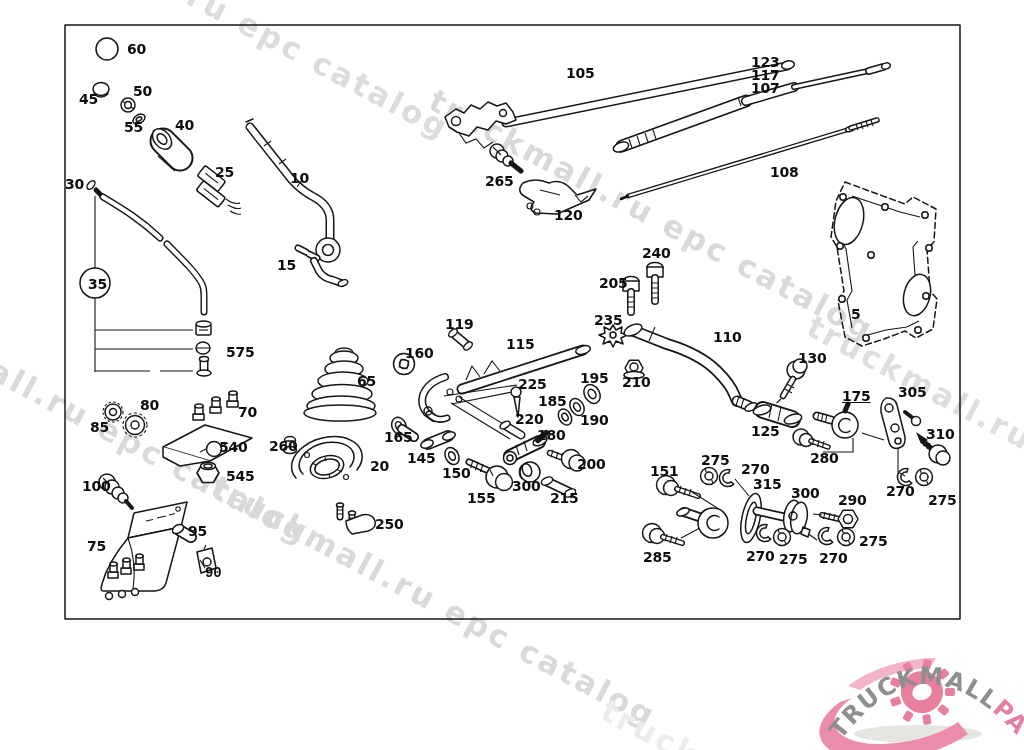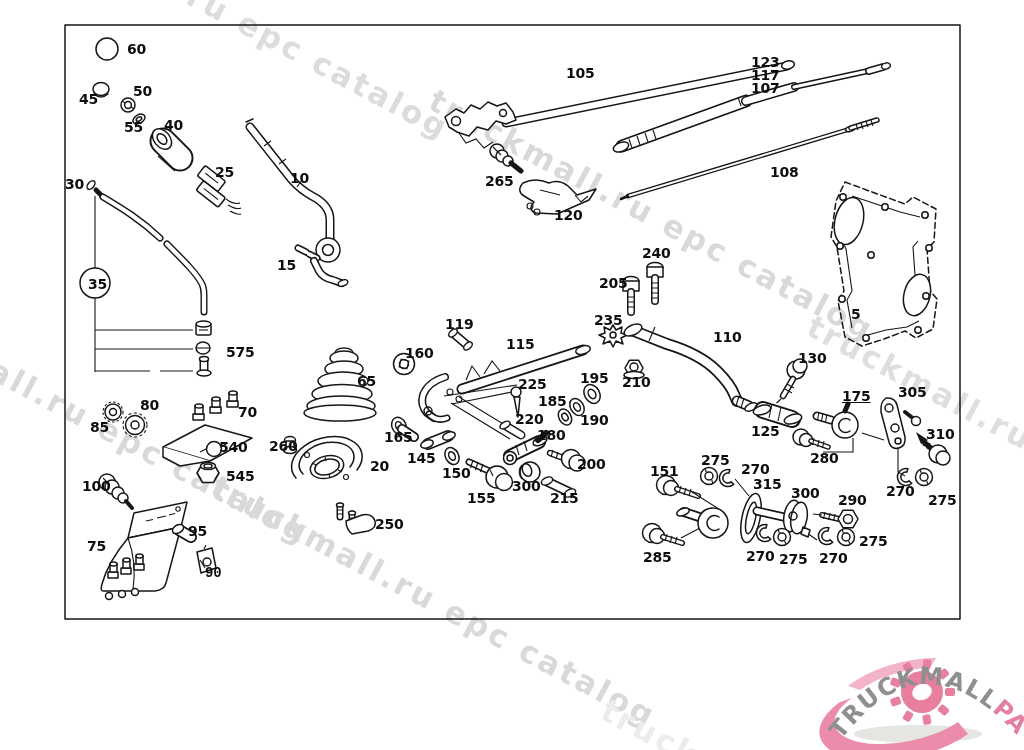--- a/index.html
+++ b/index.html
@@ -531,21 +531,21 @@
         <circle cx="846" cy="537" r="4" class="ln"></circle>
       <path class="thin" d="M842,529.5 l1.5,4 M850,544.5 l-1.5,-4"></path>
     </g>
   </svg>
 
   <div id="label-layer">
       <span class="part-label" style="left: 127px; top: 41px;">60</span>
       <span class="part-label" style="left: 79px; top: 91px;">45</span>
       <span class="part-label" style="left: 133px; top: 83px;">50</span>
       <span class="part-label" style="left: 108px; top: 119px; margin-left: 16px;">55</span>
-      <span class="part-label" style="left: 164px; top: 117px;">40</span>
+      <span class="part-label" style="left: 175px; top: 117px;">40</span>
       <span class="part-label" style="left: 290px; top: 130px; margin-top: 40px;">10</span>
       <span class="part-label" style="left: 215px; top: 164px;">25</span>
       <span class="part-label" style="left: 65px; top: 176px;">30</span>
       <span class="part-label" style="left: 277px; top: 257px;">15</span>
       <span class="part-label" style="left: 88px; top: 276px;">35</span>
       <span class="part-label" style="left: 214px; top: 344px; margin-left: 12px;">575</span>
       <span class="part-label" style="left: 140px; top: 397px;">80</span>
       <span class="part-label" style="left: 90px; top: 419px;">85</span>
       <span class="part-label" style="left: 238px; top: 404px;">70</span>
       <span class="part-label" style="left: 219px; top: 439px;">540</span>

